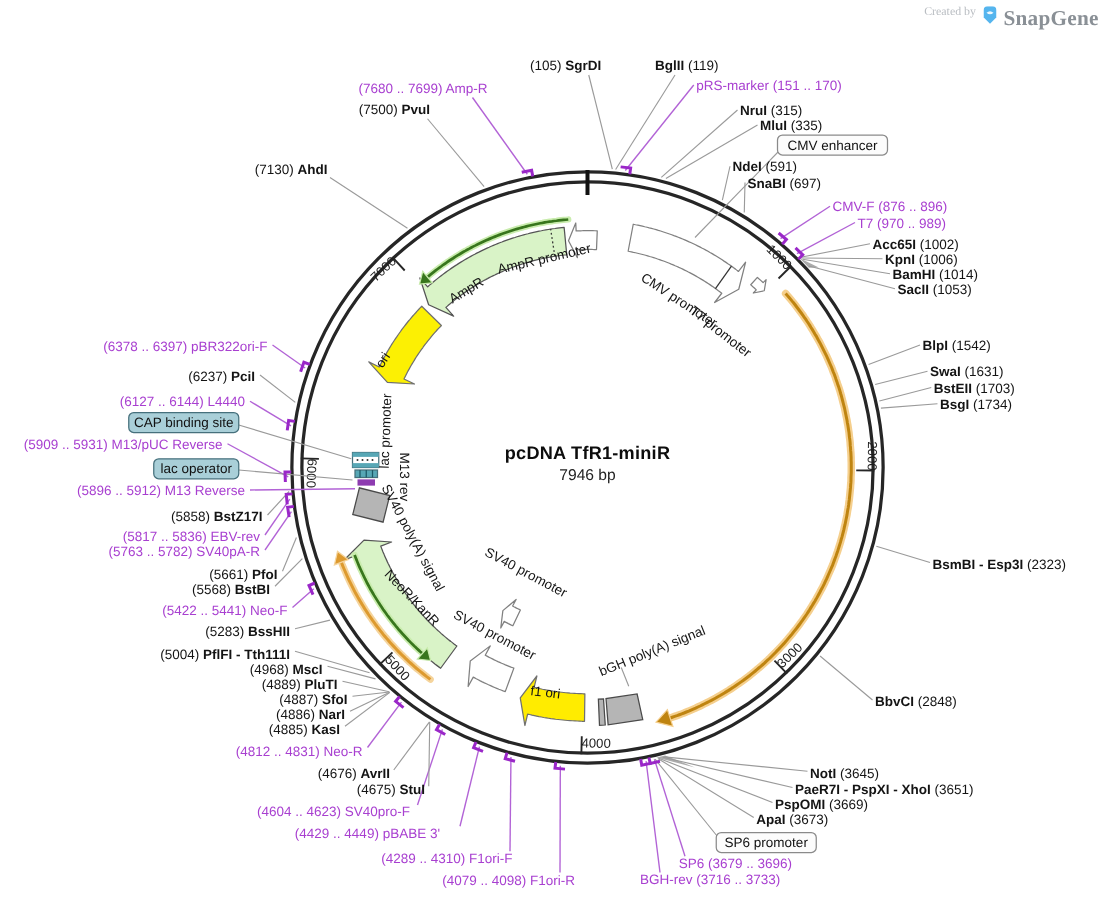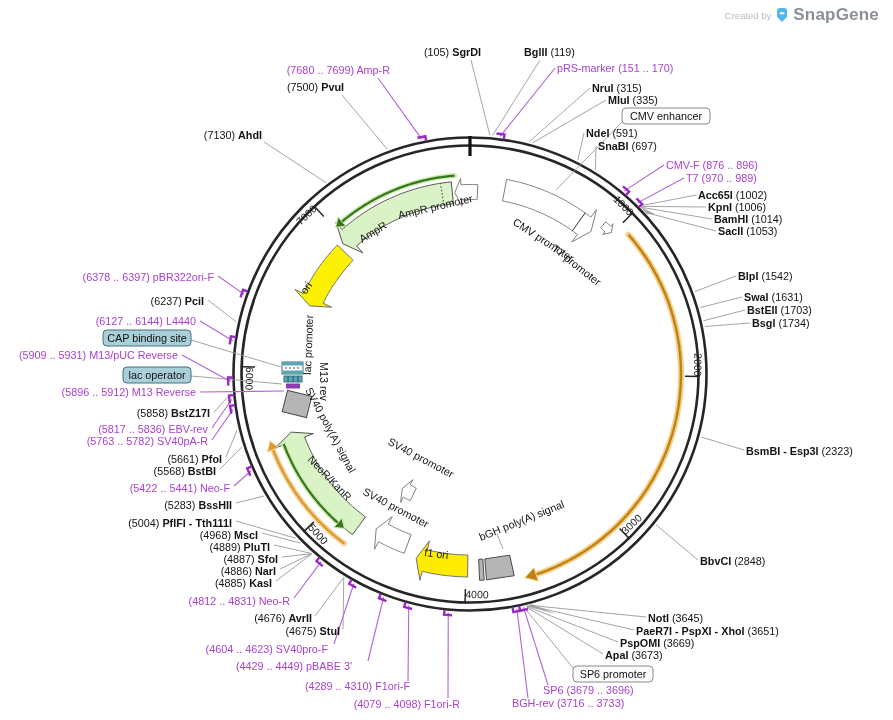--- a/index.html
+++ b/index.html
@@ -10,21 +10,21 @@
   .lbl tspan.b{font-weight:bold;}
   .lbl.primer{fill:#a83fd0;}
   .lbl.primer tspan{fill:#a83fd0;}
   .tickl{font-size:10.5px;fill:#1d1d1d;}
   .rotl{font-size:10.8px;fill:#141414;}
   .boxtext{font-size:10.8px;fill:#111;text-anchor:middle;}
   #center-label{position:absolute;left:470px;top:355px;transform:translateX(-50%);
     text-align:center;white-space:nowrap;}
   #center-label .t1{font-size:14.5px;font-weight:bold;color:#0d0d0d;letter-spacing:.2px;}
   #center-label .t2{font-size:12.5px;color:#222;margin-top:2px;}
-  #watermark{position:absolute;top:5px;right:14px;display:flex;align-items:center;gap:5px;}
+  #watermark{position:absolute;top:5px;right:14px;display:flex;gap:5px;font-family:Liberation Serif, serif;}
   #watermark .cb{font-size:9.5px;color:#b9bdc2;}
   #watermark .brand{font-size:17px;font-weight:bold;color:#8a9096;letter-spacing:.2px;}
 </style>
 </head>
 <body>
 
 <div id="stage">
   <svg id="map-svg" width="893" height="720" viewBox="0 0 893 720">
       <g>
         <circle cx="470" cy="374" r="236.5" fill="none" stroke="#262626" stroke-width="2.6"></circle>
@@ -277,20 +277,24 @@
         <text class="rotl" transform="translate(320,362) rotate(90)">M13 rev</text>
         <text class="rotl" transform="translate(305,390) rotate(62)">SV40 poly(A) signal</text>
         <text class="rotl" transform="translate(307,460) rotate(46)">NeoR/KanR</text>
         <text class="rotl" transform="translate(387,444) rotate(28)">SV40 promoter</text>
         <text class="rotl" transform="translate(362,494) rotate(28)">SV40 promoter</text>
         <text class="rotl" transform="translate(424,556) rotate(7)">f1 ori</text>
         <text class="rotl" transform="translate(481,541) rotate(-22)">bGH poly(A) signal</text>
       </g>
     </svg>
 
+  <div id="center-label">
+    <div class="t1">pcDNA TfR1-miniR</div>
+    <div class="t2">7946 bp</div>
+  </div>
 
   <div id="watermark">
     <span class="cb">Created by</span>
     <svg width="12" height="15" viewBox="0 0 12 15">
       <path d="M1,3 a3,3 0 0 1 3,-3 h4 a3,3 0 0 1 3,3 v6 l-5,5 l-5,-5 z" fill="#55b5ee"></path>
       <path d="M3.2,5.2 q2.8,-2.4 5.6,0 q-2.8,2.4 -5.6,0 z" fill="#ffffff" opacity="0.9"></path>
     </svg>
     <span class="brand">SnapGene</span>
   </div>
 </div>

